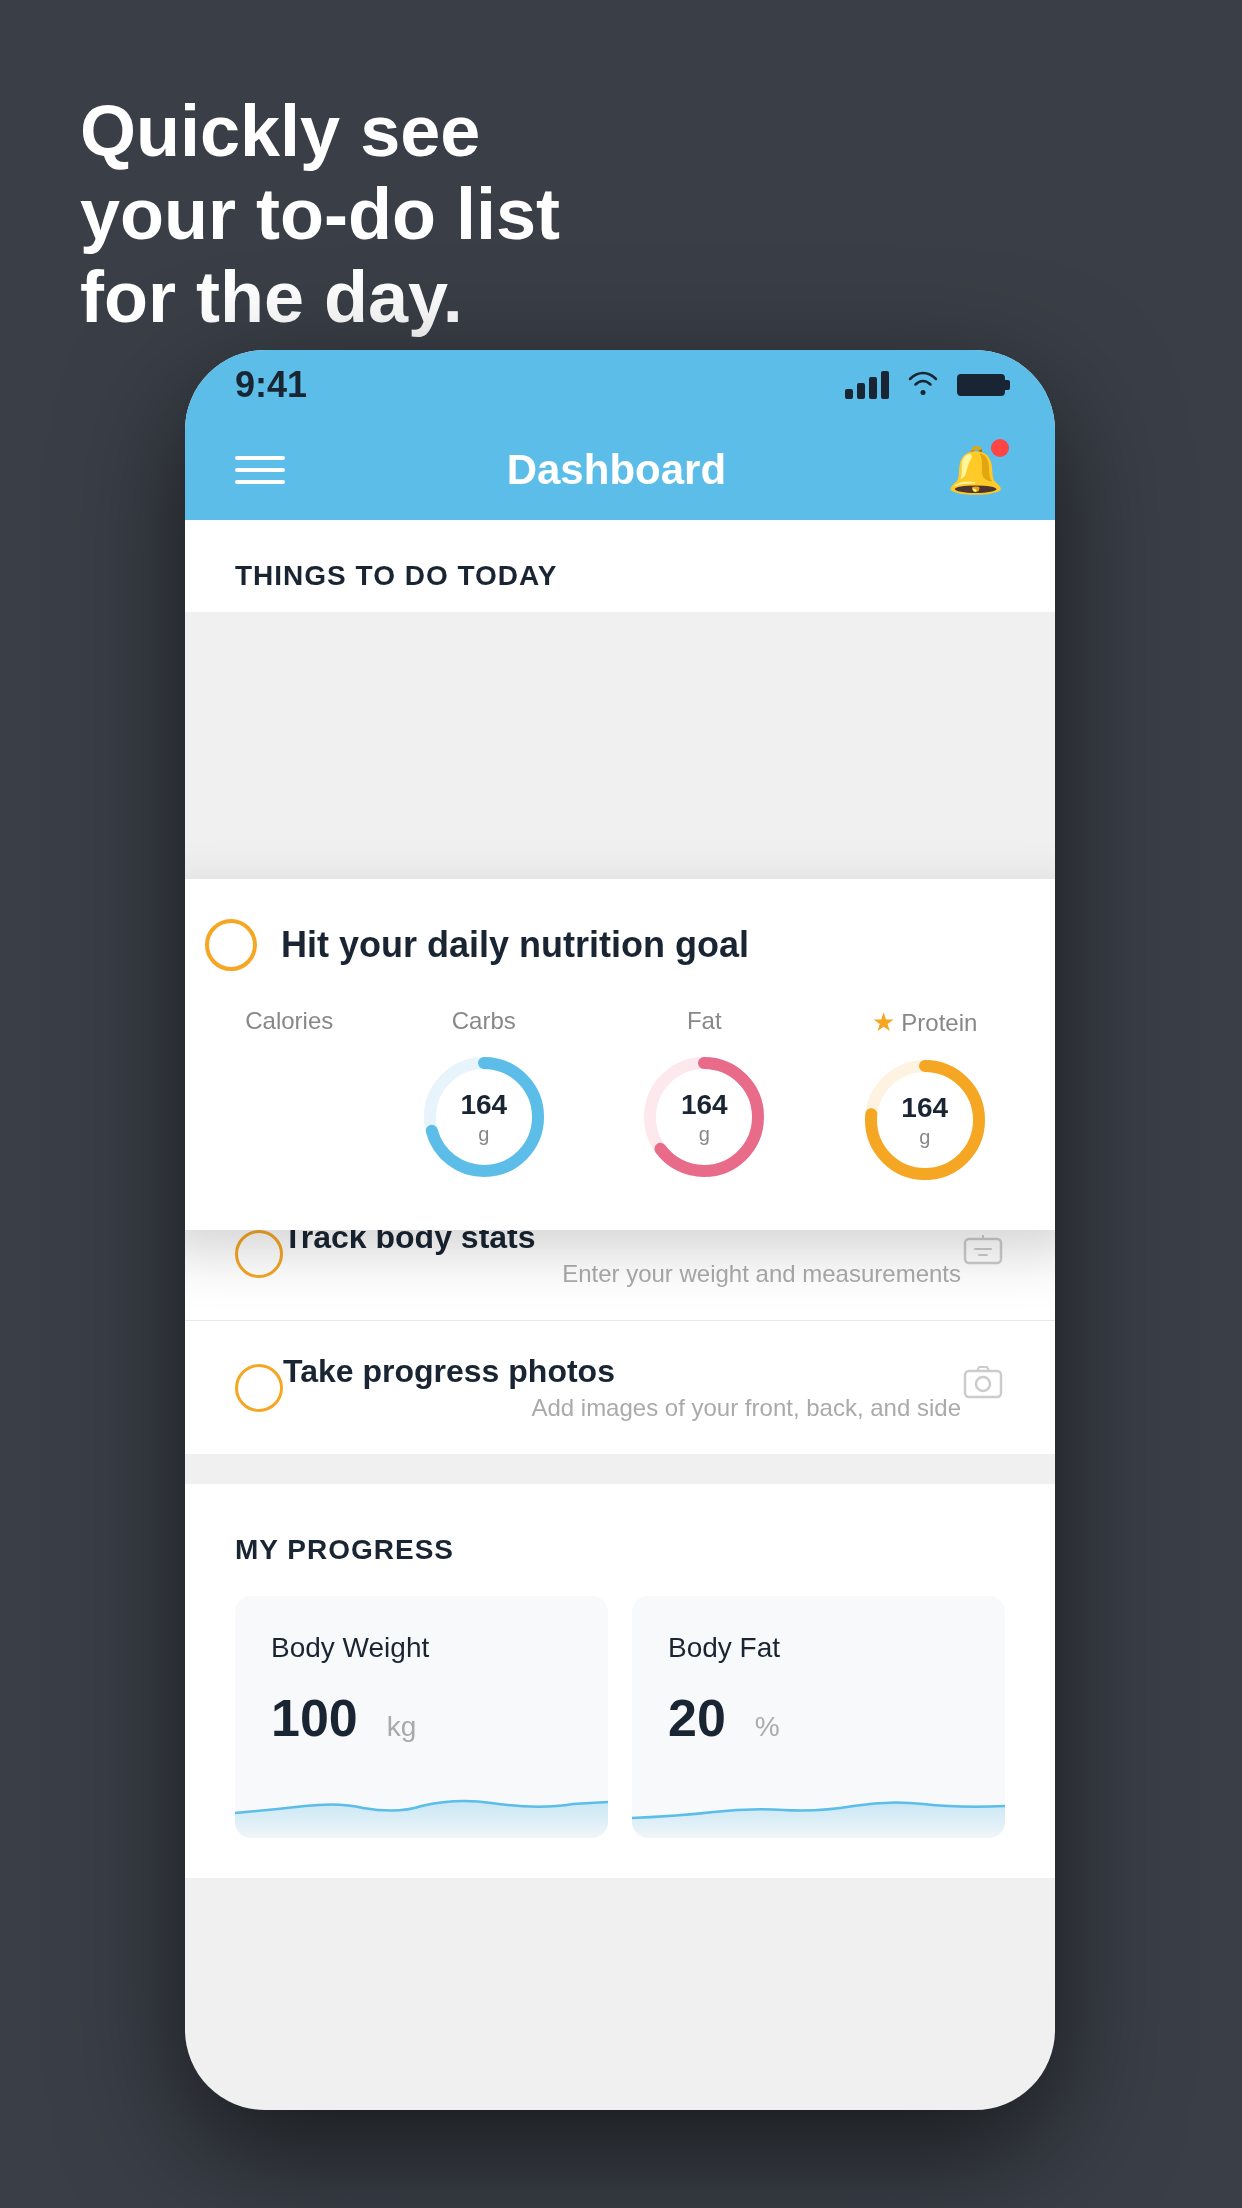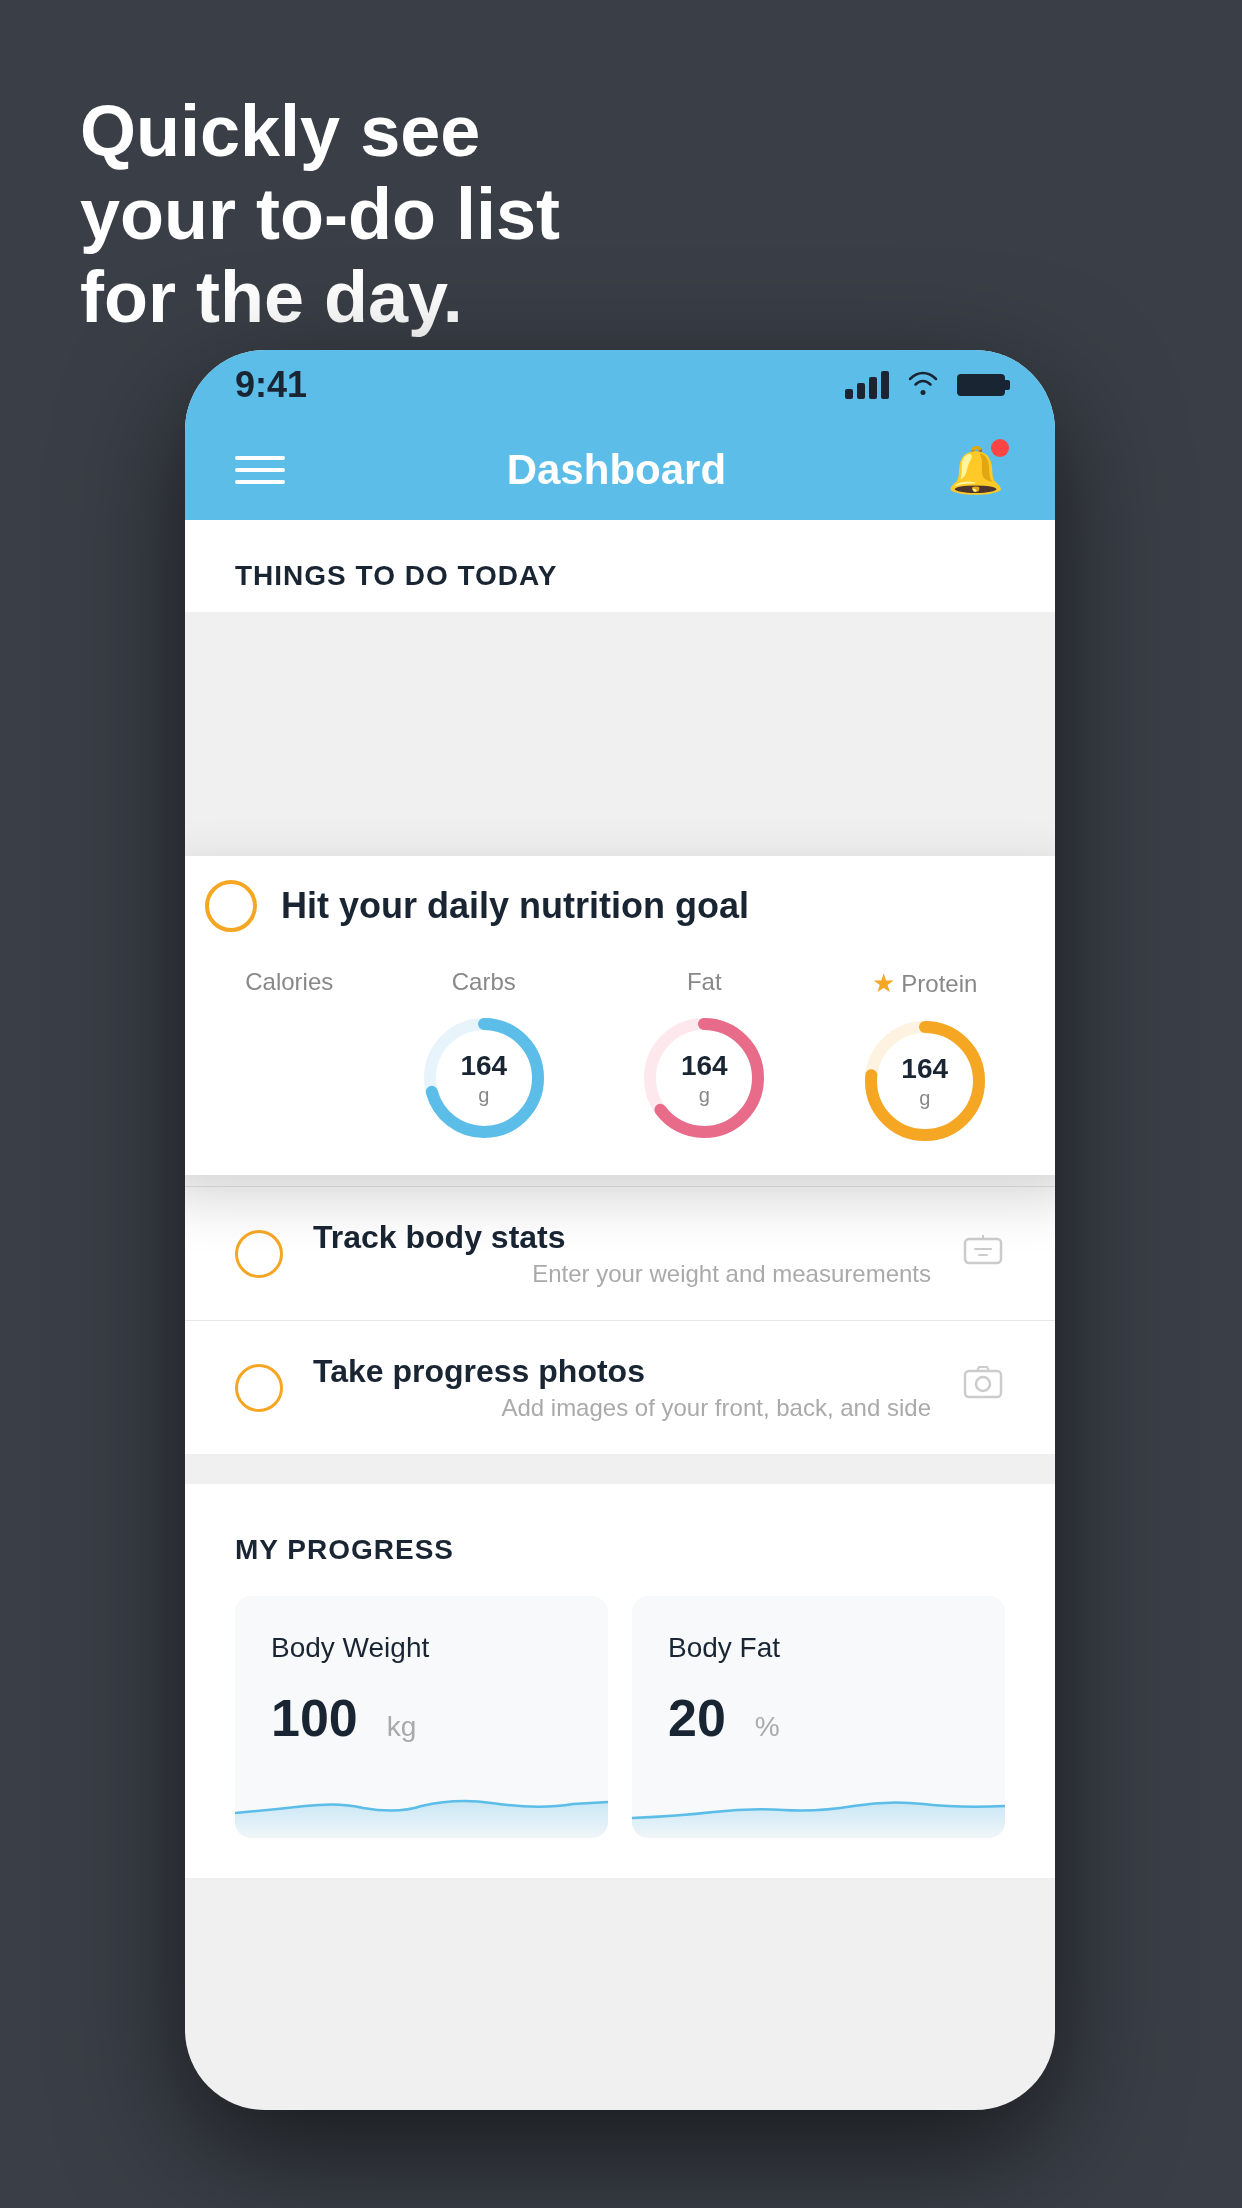--- a/index.html
+++ b/index.html
@@ -144,26 +144,26 @@
       font-size: 28px;
       font-weight: 800;
       color: #1a2533;
       letter-spacing: 1px;
       text-transform: uppercase;
     }
 
     
     .nutrition-card {
       position: absolute;
-      top: 244px;
+      top: 267px;
       left: -30px;
       right: -30px;
       background: #ffffff;
       border-radius: 20px;
-      padding: 24px 50px;
+      padding: 40px 50px;
       box-shadow: 0 20px 60px rgba(0,0,0,0.18);
       z-index: 10;
     }
     .nutrition-header {
       display: flex;
       align-items: center;
       gap: 24px;
       margin-bottom: 36px;
     }
     .circle-check {
@@ -236,21 +236,20 @@
     
     .todo-list {
       background: #ffffff;
       margin-top: 0;
     }
     .todo-item {
       display: flex;
       align-items: center;
       padding: 32px 50px;
       border-top: 1px solid #e8e8e8;
-      gap: 30px;
       position: relative;
     }
     .todo-circle {
       width: 48px;
       height: 48px;
       border-radius: 50%;
       border: 3px solid;
       flex-shrink: 0;
     }
     .todo-circle.green { border-color: #4caf50; background: transparent; }

